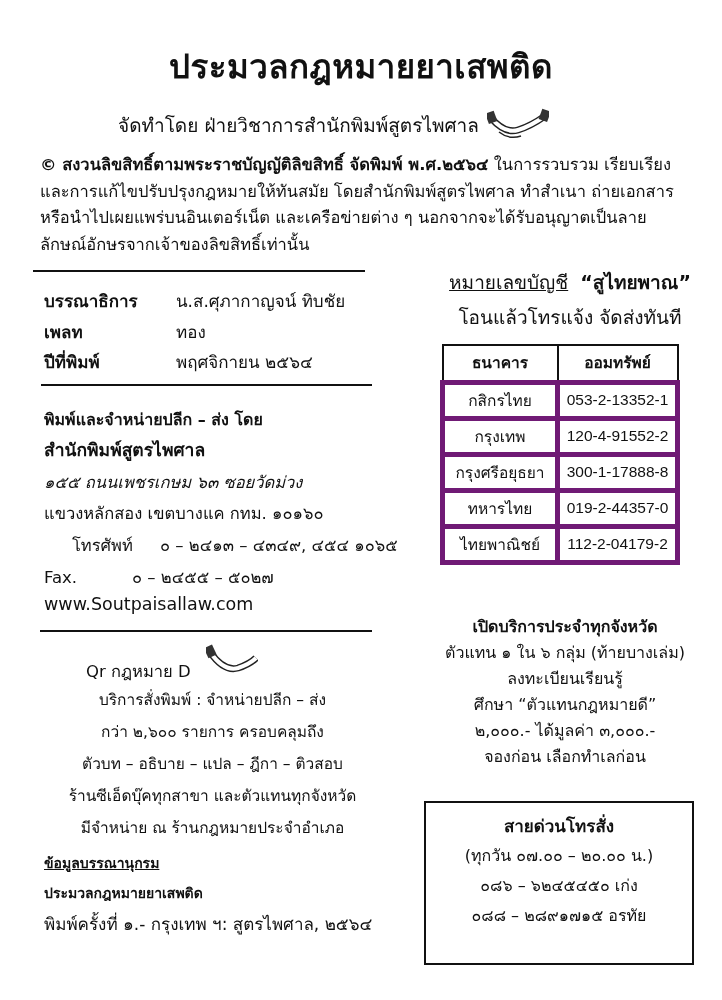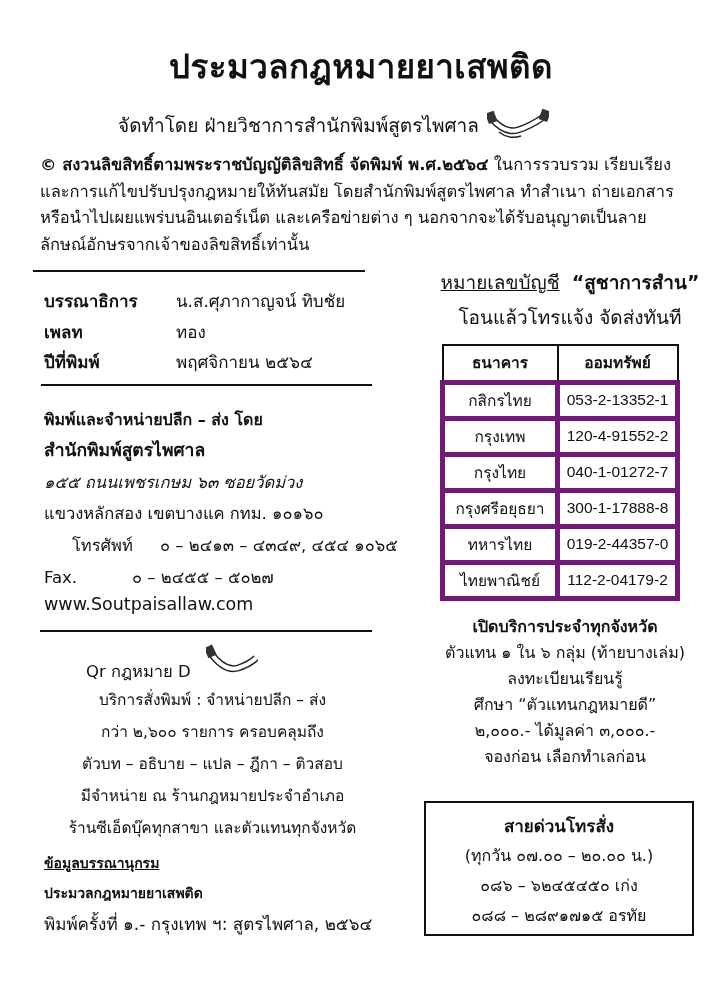--- a/index.html
+++ b/index.html
@@ -31,21 +31,21 @@
 
     table.bank { position: absolute; left: 440px; top: 344px; border-collapse: collapse; font-size: 15.5px; }
     table.bank th, table.bank td { border: 5px solid #701a75; text-align: center; height: 36px; }
     table.bank th { border: 2px solid #111; font-weight: bold; height: 37px; }
     table.bank .c1 { width: 115px; }
     table.bank .c2 { width: 120px; font-family: "Liberation Sans", sans-serif; }
 
     .service { position: absolute; left: 420px; width: 290px; text-align: center; font-size: 16px; line-height: 26px; }
     .service .b { font-weight: bold; }
 
-    .hotline { position: absolute; left: 424px; top: 801px; width: 270px; height: 135px; border: 2px solid #111; text-align: center; font-size: 16px; line-height: 30px; padding-top: 8px; }
+    .hotline { position: absolute; left: 424px; top: 801px; width: 270px; height: 164px; border: 2px solid #111; text-align: center; font-size: 16px; line-height: 30px; padding-top: 8px; }
     .hotline .b { font-weight: bold; font-size: 17px; }
 
     .biblio { position: absolute; left: 44px; font-size: 14px; }
     .biblio .u { font-weight: bold; text-decoration: underline; }
     .biblio .b { font-weight: bold; }
   </style>
 </head>
 <body>
 
 <div class="abs title">ประมวลกฎหมายยาเสพติด</div>
@@ -81,50 +81,46 @@
 <div class="abs" style="left:86px;top:658px;font-size:16.5px;">Qr กฎหมาย D</div>
 <svg class="logo" style="left:206px;top:644px;" width="52" height="34" viewBox="0 0 52 34">
   <path d="M4 8 Q18 28 32 24 Q44 20 50 14" stroke="#222" stroke-width="7" fill="none"></path>
   <path d="M4 8 Q18 28 32 24 Q44 20 50 14" stroke="#fff" stroke-width="4" fill="none"></path>
   <rect x="0" y="2" width="9" height="11" fill="#333" transform="rotate(-25 4 8)"></rect>
 </svg>
 <div class="center-block" style="left:40px;width:345px;top:684px;line-height:32px;">
   <div>บริการสั่งพิมพ์ : จำหน่ายปลีก – ส่ง</div>
   <div>กว่า ๒,๖๐๐ รายการ  ครอบคลุมถึง</div>
   <div>ตัวบท – อธิบาย – แปล – ฎีกา – ติวสอบ</div>
+  <div>ร้านซีเอ็ดบุ๊คทุกสาขา  และตัวแทนทุกจังหวัด</div>
   <div>มีจำหน่าย ณ ร้านกฎหมายประจำอำเภอ</div>
-  <div>ร้านซีเอ็ดบุ๊คทุกสาขา  และตัวแทนทุกจังหวัด</div>
 </div>
 
 <div class="biblio" style="top:852px;"><span class="u">ข้อมูลบรรณานุกรม</span></div>
 <div class="biblio" style="top:882px;"><span class="b">ประมวลกฎหมายยาเสพติด</span></div>
 <div class="biblio" style="top:910px;font-size:17px;">พิมพ์ครั้งที่ ๑.-  กรุงเทพ ฯ:  สูตรไพศาล, ๒๕๖๔</div>
 
-<div class="account-head" style="top:267px;"><span class="u">หมายเลขบัญชี</span>&nbsp;&nbsp;<span class="b">“สูชาการสำน”</span></div>
+<div class="account-head" style="top:267px;"><span class="u">หมายเลขบัญชี</span>&nbsp;&nbsp;<span class="b">“สูไทยพาณ”</span></div>
 <div class="account-head" style="top:302px;">โอนแล้วโทรแจ้ง  จัดส่งทันที</div>
 
 <table class="bank">
   <thead>
     <tr>
       <th class="c1">ธนาคาร</th>
       <th class="c2" style="font-family:'DejaVu Sans',sans-serif;">ออมทรัพย์</th>
     </tr>
   </thead>
   <tbody>
     <tr>
         <td class="c1">กสิกรไทย</td>
         <td class="c2">053-2-13352-1</td>
       </tr>
     <tr>
         <td class="c1">กรุงเทพ</td>
         <td class="c2">120-4-91552-2</td>
-      </tr>
-    <tr>
-        <td class="c1">กรุงไทย</td>
-        <td class="c2">040-1-01272-7</td>
       </tr>
     <tr>
         <td class="c1">กรุงศรีอยุธยา</td>
         <td class="c2">300-1-17888-8</td>
       </tr>
     <tr>
         <td class="c1">ทหารไทย</td>
         <td class="c2">019-2-44357-0</td>
       </tr>
     <tr>

